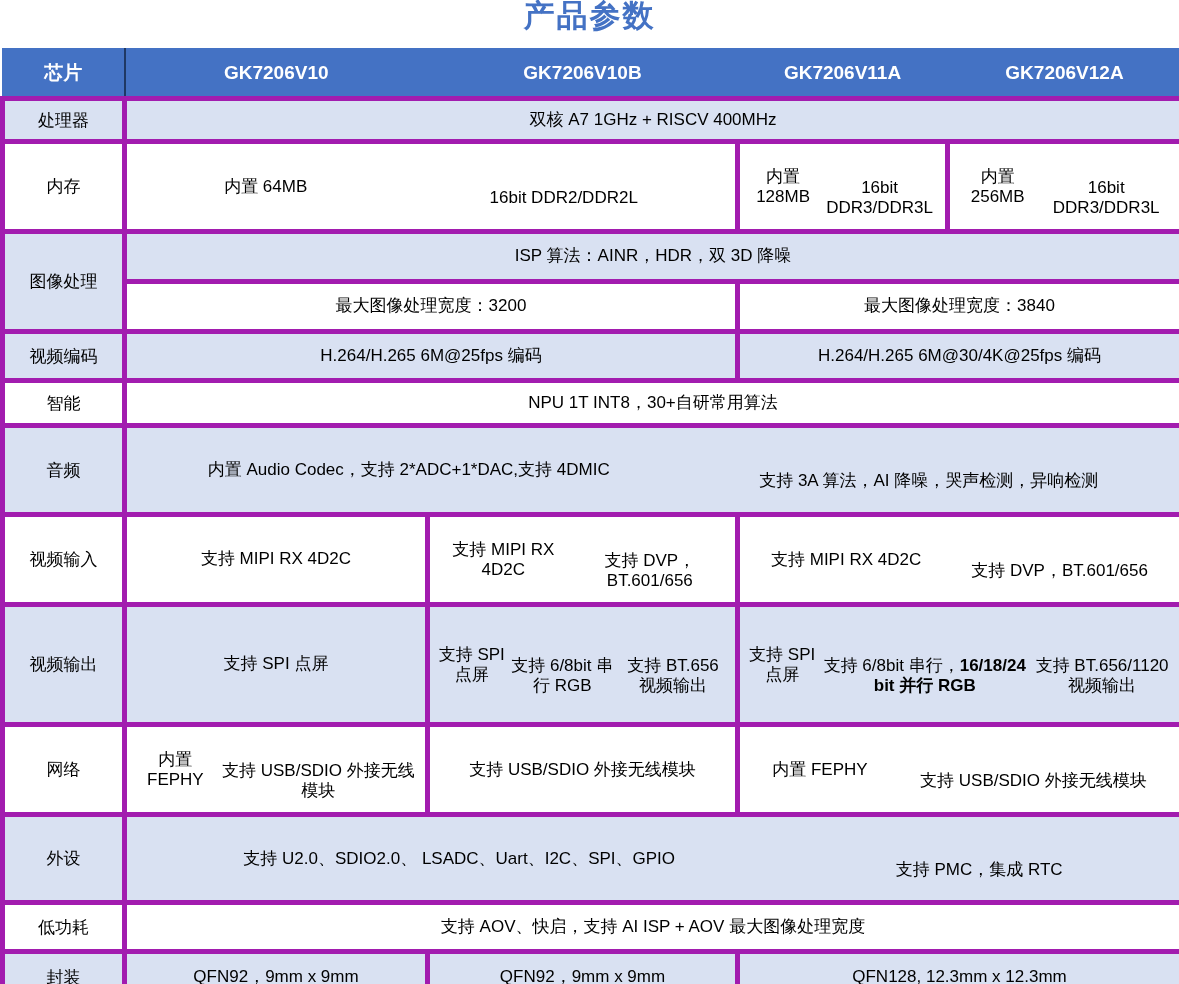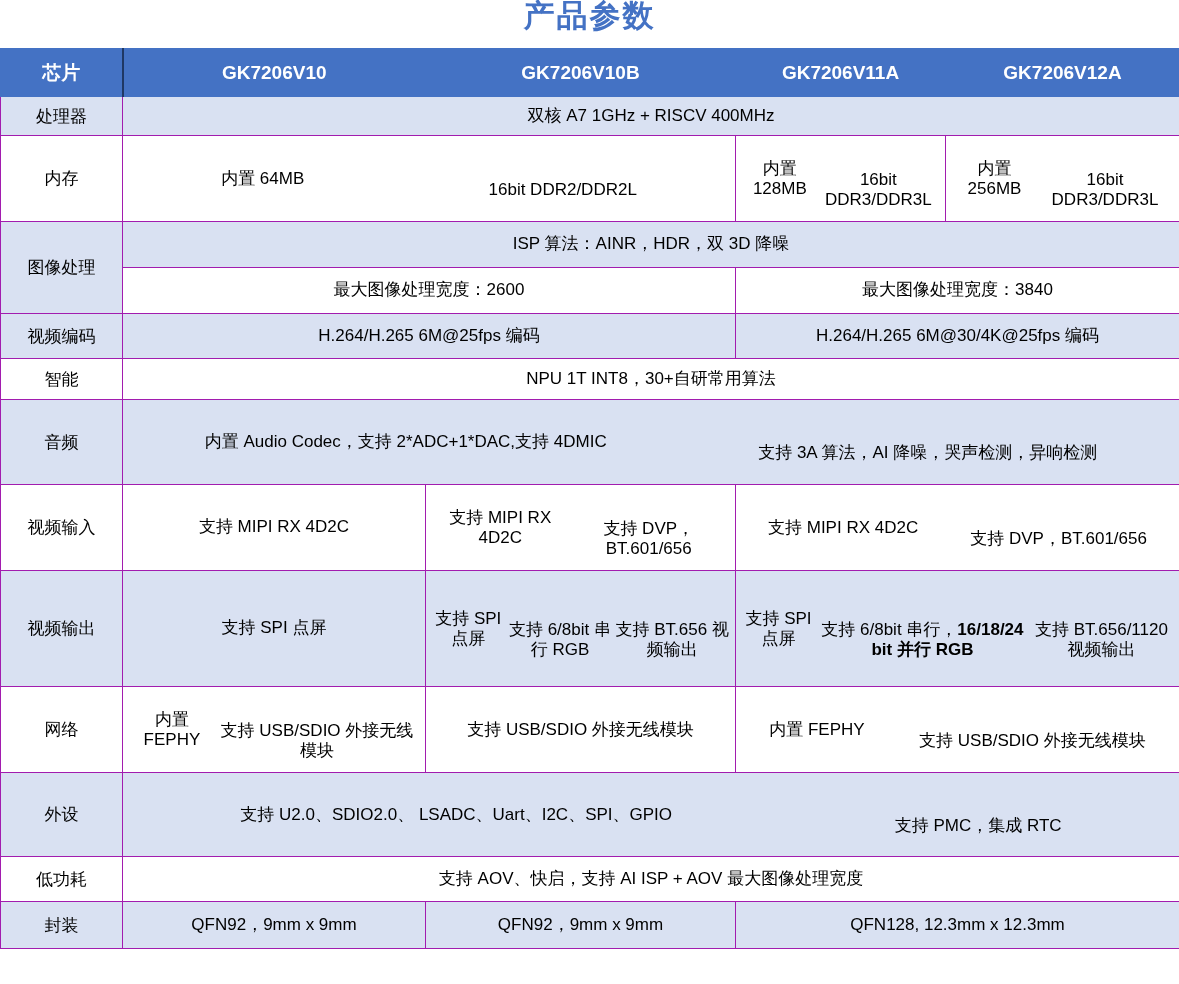--- a/index.html
+++ b/index.html
@@ -24,21 +24,21 @@
     padding-bottom: 0;
   }
   table.spec {
     border-collapse: collapse;
     table-layout: fixed;
     width: 1179px;
     margin-top: 17px;
     padding-left: 11px;
   }
   table.spec td, table.spec th {
-    border: 1px solid #a21caf;
+    border: 5px solid #a21caf;
     padding: 0;
     text-align: center;
     vertical-align: middle;
     font-size: 17px;
     font-weight: normal;
     color: #000000;
   }
   
   col.c0 { width: 122px; }
   col.c1 { width: 303px; }
@@ -149,21 +149,21 @@
           <span>16bit DDR3/DDR3L</span>
         </div>
       </td>
     </tr>
 
     <tr>
       <td class="lbl shade" rowspan="2">图像处理</td>
       <td class="shade h-isp1 one" colspan="4">ISP 算法：AINR，HDR，双 3D 降噪</td>
     </tr>
     <tr>
-      <td class="plain h-isp2 one" colspan="2">最大图像处理宽度：2600</td>
+      <td class="plain h-isp2 one" colspan="2">最大图像处理宽度：3200</td>
       <td class="plain h-isp2 one" colspan="2">最大图像处理宽度：3840</td>
     </tr>
 
     <tr>
       <td class="lbl shade h-venc">视频编码</td>
       <td class="shade h-venc one" colspan="2">H.264/H.265 6M@25fps 编码</td>
       <td class="shade h-venc one" colspan="2">H.264/H.265 6M@30/4K@25fps 编码</td>
     </tr>
 
     <tr>

